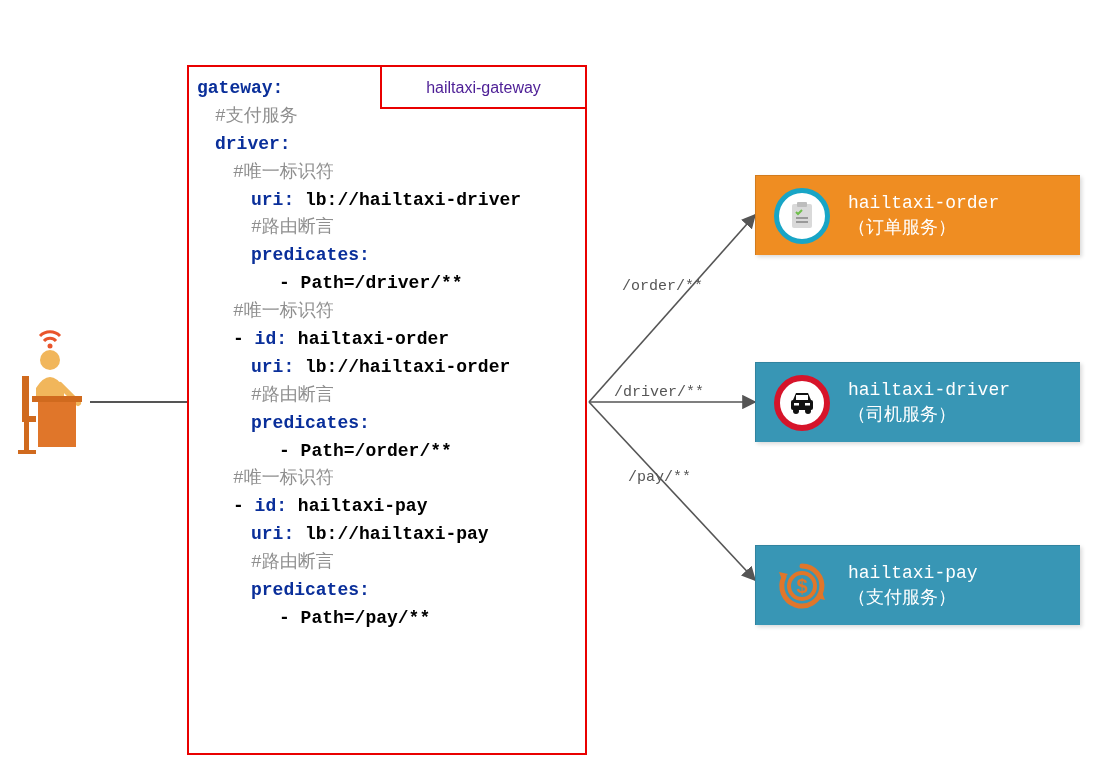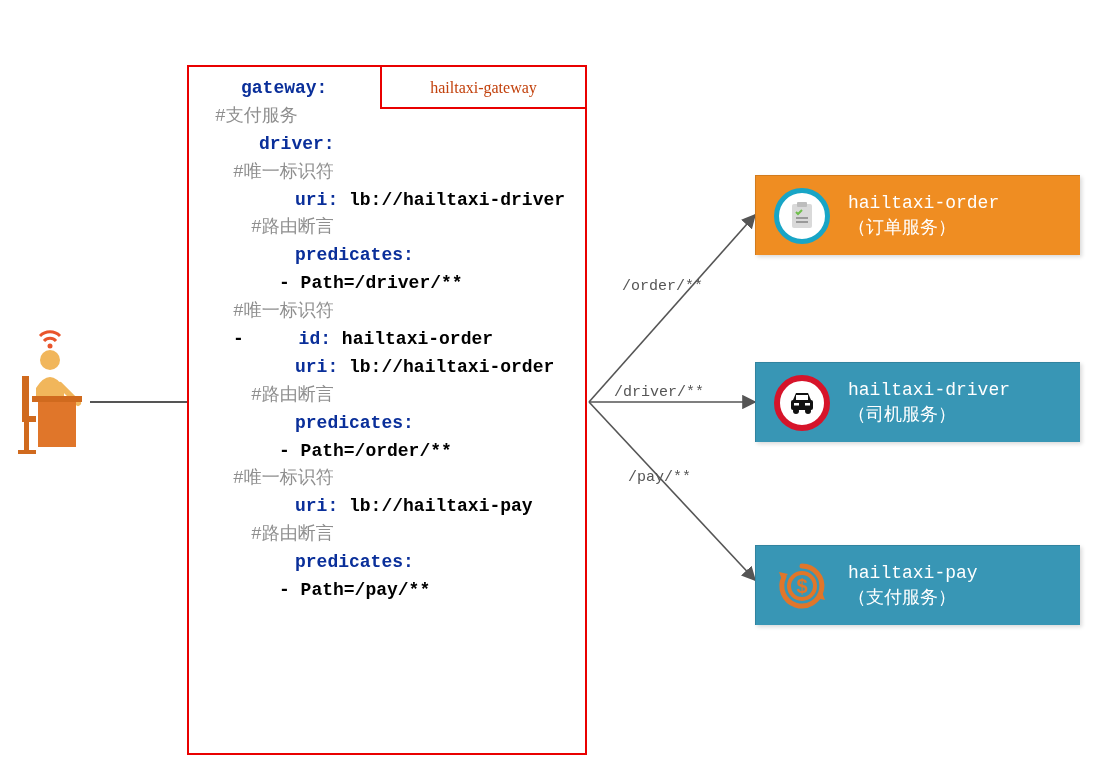--- a/index.html
+++ b/index.html
@@ -28,29 +28,29 @@
     font-size: 18px;
     line-height: 1.55;
   }
   .config-label {
     position: absolute;
     left: 380px;
     top: 65px;
     width: 207px;
     height: 44px;
     border: 2px solid #e90000;
-    font-family: Liberation Serif, serif;
+    font-family: Liberation Sans, sans-serif;
     font-size: 16px;
-    color: #c2410c;
+    color: #4c1d95;
     text-align: center;
     line-height: 42px;
     background: #fff;
   }
 
-  .k-key { color: #0a2f9a; font-weight: bold; margin-left: 44px; }
+  .k-key { color: #0a2f9a; font-weight: bold; }
   .k-val { color: #000; font-weight: bold; }
   .k-com { color: #8f8f8f; }
   .indent1 { padding-left: 18px; display:block; }
   .indent2 { padding-left: 36px; display:block; }
   .indent3 { padding-left: 54px; display:block; }
   .indent45 { padding-left: 82px; display:block; }
 
   
   .svc {
     position: absolute;
@@ -151,20 +151,21 @@
   
   <span class="indent2 k-com">#唯一标识符</span>
   <span class="indent2"><span class="k-val">- </span><span class="k-key">id: </span><span class="k-val">hailtaxi-order</span></span>
   <span class="indent3"><span class="k-key">uri: </span><span class="k-val">lb://hailtaxi-order</span></span>
   <span class="indent3 k-com">#路由断言</span>
   <span class="indent3 k-key">predicates:</span>
   <span class="indent45 k-val">- Path=/order/**</span>
 
   
   <span class="indent2 k-com">#唯一标识符</span>
+  <span class="indent2"><span class="k-val">- </span><span class="k-key">id: </span><span class="k-val">hailtaxi-pay</span></span>
   <span class="indent3"><span class="k-key">uri: </span><span class="k-val">lb://hailtaxi-pay</span></span>
   <span class="indent3 k-com">#路由断言</span>
   <span class="indent3 k-key">predicates:</span>
   <span class="indent45 k-val">- Path=/pay/**</span>
 </div>
 
 <div class="path-lbl" style="left:622px; top:278px;">/order/**</div>
 <div class="path-lbl" style="left:614px; top:384px;">/driver/**</div>
 <div class="path-lbl" style="left:628px; top:469px;">/pay/**</div>
 

